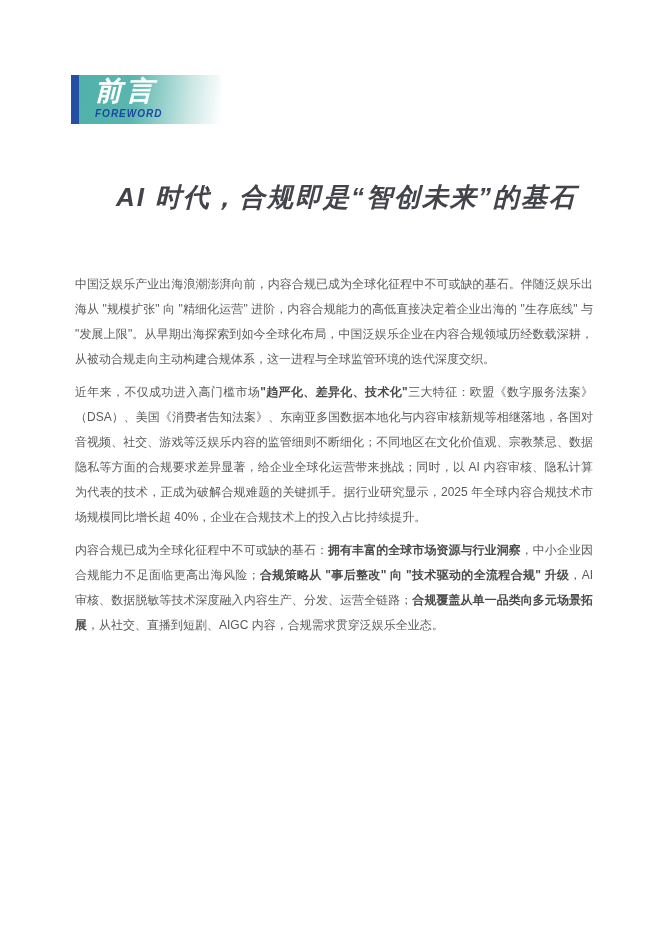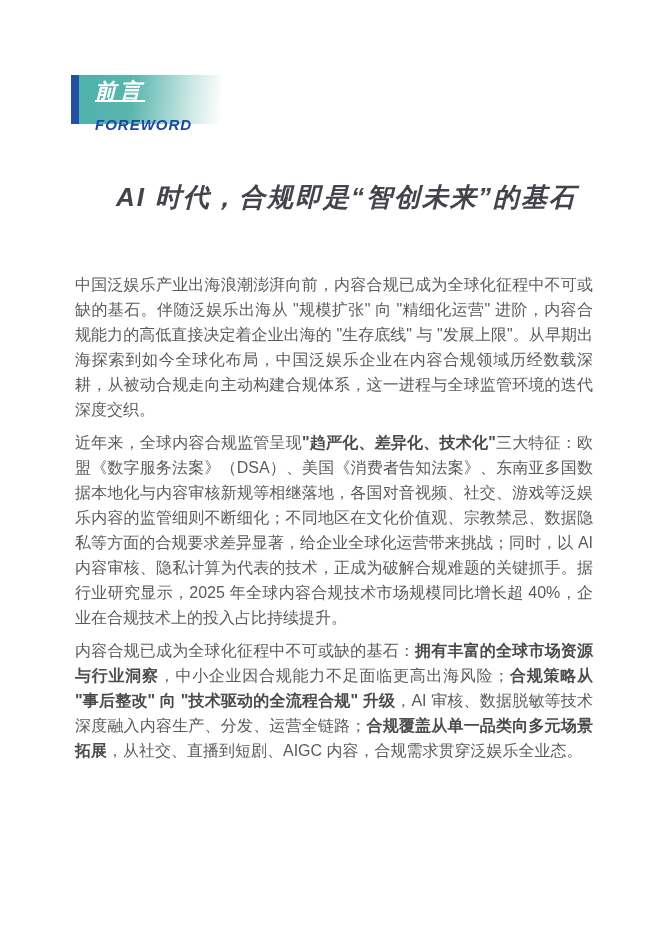--- a/index.html
+++ b/index.html
@@ -26,36 +26,35 @@
     background: #2450a4;
   }
   .badge-grad {
     width: 142px;
     height: 49px;
     box-sizing: border-box;
     padding: 5px 0 0 16px;
     background: linear-gradient(96deg, #4fb2ab 0%, #5ab6af 38%, #cde8e5 78%, rgba(255,255,255,0) 100%);
   }
   .badge-cn {
-    font-size: 21px;
+    font-size: 27px;
     font-weight: bold;
     font-style: italic;
     color: #ffffff;
     letter-spacing: 4px;
     line-height: 22px;
     text-shadow: 0 0 1px rgba(255,255,255,0.4);
-    text-decoration: underline;
   }
   .badge-en {
-    font-size: 15px;
+    font-size: 10px;
     font-weight: bold;
     font-style: italic;
     color: #1e47a1;
     letter-spacing: 1px;
-    margin-top: 14px;
+    margin-top: 6px;
   }
 
   
   .title {
     position: absolute;
     top: 166px;
     left: 0;
     width: 100%;
     margin: 14px;
     text-align: center;
@@ -69,21 +68,21 @@
 
   
   .body-text {
     position: absolute;
     top: 272px;
     left: 75px;
     width: 518px;
   }
   .para {
     margin: 0 0 8px 0;
-    font-size: 16px;
+    font-size: 12px;
     line-height: 25px;
     color: #5b5b5b;
     text-align: justify;
   }
   .para .b {
     font-weight: bold;
     color: #4b4b4b;
   }
 </style>
 </head>
@@ -96,17 +95,17 @@
     <div class="badge-grad">
       <div class="badge-cn">前言</div>
       <div class="badge-en">FOREWORD</div>
     </div>
   </header>
 
   <h1 class="title">AI 时代，合规即是“智创未来”的基石</h1>
 
   <main class="body-text">
       <p class="para"><span>中国泛娱乐产业出海浪潮澎湃向前，内容合规已成为全球化征程中不可或缺的基石。伴随泛娱乐出海从 "规模扩张" 向 "精细化运营" 进阶，内容合规能力的高低直接决定着企业出海的 "生存底线" 与 "发展上限"。从早期出海探索到如今全球化布局，中国泛娱乐企业在内容合规领域历经数载深耕，从被动合规走向主动构建合规体系，这一进程与全球监管环境的迭代深度交织。</span></p>
-      <p class="para"><span>近年来，全球内容合规监管呈现</span><span class="b">"趋严化、差异化、技术化"</span><span>三大特征：欧盟《数字服务法案》（DSA）、美国《消费者告知法案》、东南亚多国数据本地化与内容审核新规等相继落地，各国对音视频、社交、游戏等泛娱乐内容的监管细则不断细化；不同地区在文化价值观、宗教禁忌、数据隐私等方面的合规要求差异显著，给企业全球化运营带来挑战；同时，以 AI 内容审核、隐私计算为代表的技术，正成为破解合规难题的关键抓手。据行业研究显示，2025 年全球内容合规技术市场规模同比增长超 40%，企业在合规技术上的投入占比持续提升。</span></p>
+      <p class="para"><span>近年来，不仅成功进入高门槛市场</span><span class="b">"趋严化、差异化、技术化"</span><span>三大特征：欧盟《数字服务法案》（DSA）、美国《消费者告知法案》、东南亚多国数据本地化与内容审核新规等相继落地，各国对音视频、社交、游戏等泛娱乐内容的监管细则不断细化；不同地区在文化价值观、宗教禁忌、数据隐私等方面的合规要求差异显著，给企业全球化运营带来挑战；同时，以 AI 内容审核、隐私计算为代表的技术，正成为破解合规难题的关键抓手。据行业研究显示，2025 年全球内容合规技术市场规模同比增长超 40%，企业在合规技术上的投入占比持续提升。</span></p>
       <p class="para"><span>内容合规已成为全球化征程中不可或缺的基石：</span><span class="b">拥有丰富的全球市场资源与行业洞察</span><span>，中小企业因合规能力不足面临更高出海风险；</span><span class="b">合规策略从 "事后整改" 向 "技术驱动的全流程合规" 升级</span><span>，AI 审核、数据脱敏等技术深度融入内容生产、分发、运营全链路；</span><span class="b">合规覆盖从单一品类向多元场景拓展</span><span>，从社交、直播到短剧、AIGC 内容，合规需求贯穿泛娱乐全业态。</span></p>
     </main>
 
 </div>
 
 </body></html>

